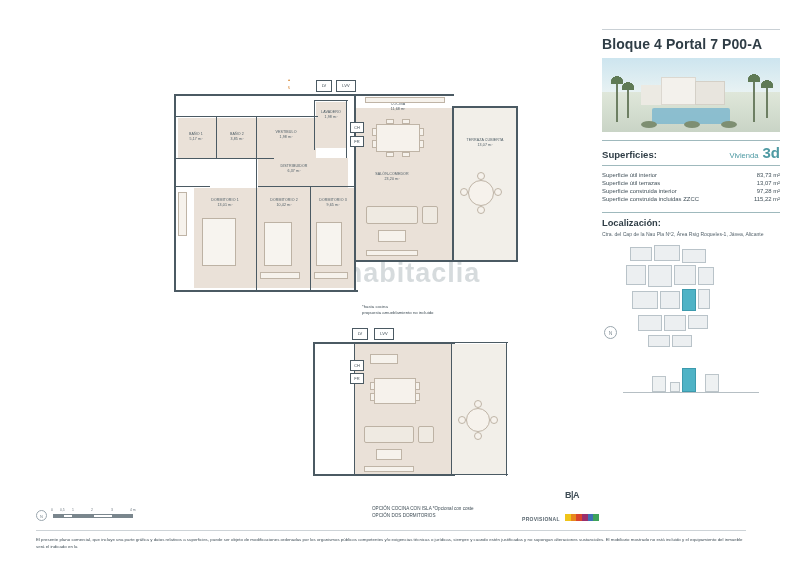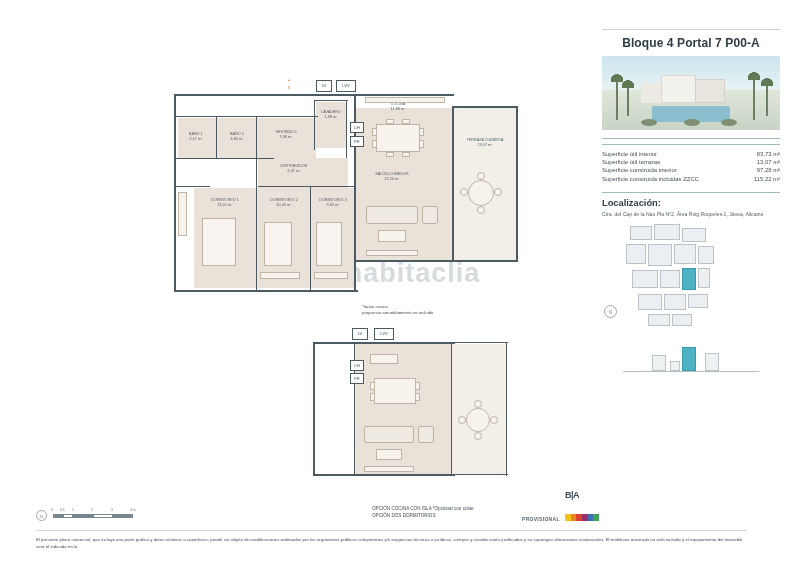--- a/index.html
+++ b/index.html
@@ -31,23 +31,22 @@
   .brand-aedas .a {
     font-size:15px; letter-spacing:2.0px; color:#3b4950; font-weight:normal;
   }
   .brand-aedas .homes {
     font-size:5.2px; letter-spacing:2.2px; color:#7b8892; margin-top:2px;
   }
   .hr-dark { border:0; border-top:1px solid #c9d0d5; margin:7px 0 6px 0; }
   .hr-teal { border:0; border-top:1px solid #9fb9bd; margin:5px 0 5px 0; }
 
   .block-title {
-    font-size:12px; font-weight:bold; color:#2f3d46; letter-spacing:0.1px;
+    font-size:14px; font-weight:bold; color:#2f3d46; letter-spacing:0.1px;
     margin-bottom:6px;
-    text-align:center;
   }
 
   
   .render {
     width:100%; height:74px; position:relative; overflow:hidden;
     background:linear-gradient(#cfe6ef 0%, #e4f0f4 55%, #dfe9e3 56%, #cfdcd2 100%);
     border:0;
   }
   .render .sky { position:absolute; left:0; top:0; right:0; height:46%; background:linear-gradient(#cde5ef,#e8f2f3); }
   .render .ground { position:absolute; left:0; bottom:0; right:0; height:54%; background:linear-gradient(#dfe7da,#c9d4c6); }
@@ -402,20 +401,27 @@
       <div class="palm p2"></div>
       <div class="palm p3"></div>
       <div class="palm p4"></div>
       <div class="bush" style="left:22%"></div>
       <div class="bush" style="left:46%"></div>
       <div class="bush" style="right:24%"></div>
     </div>
 
     <hr class="hr-teal" style="margin-top:8px;">
 
+    <div class="sup-head">
+      <div class="sup-title">Superficies:</div>
+      <div class="viv-wrap">
+        <div class="viv-label">Vivienda</div>
+        <div class="viv-val">3d</div>
+      </div>
+    </div>
 
     <hr class="hr-teal">
 
     <table class="sup">
       <tbody>
           <tr>
         <td>Superficie útil interior</td>
         <td class="v">83,73 m²</td>
       </tr>
       <tr>

